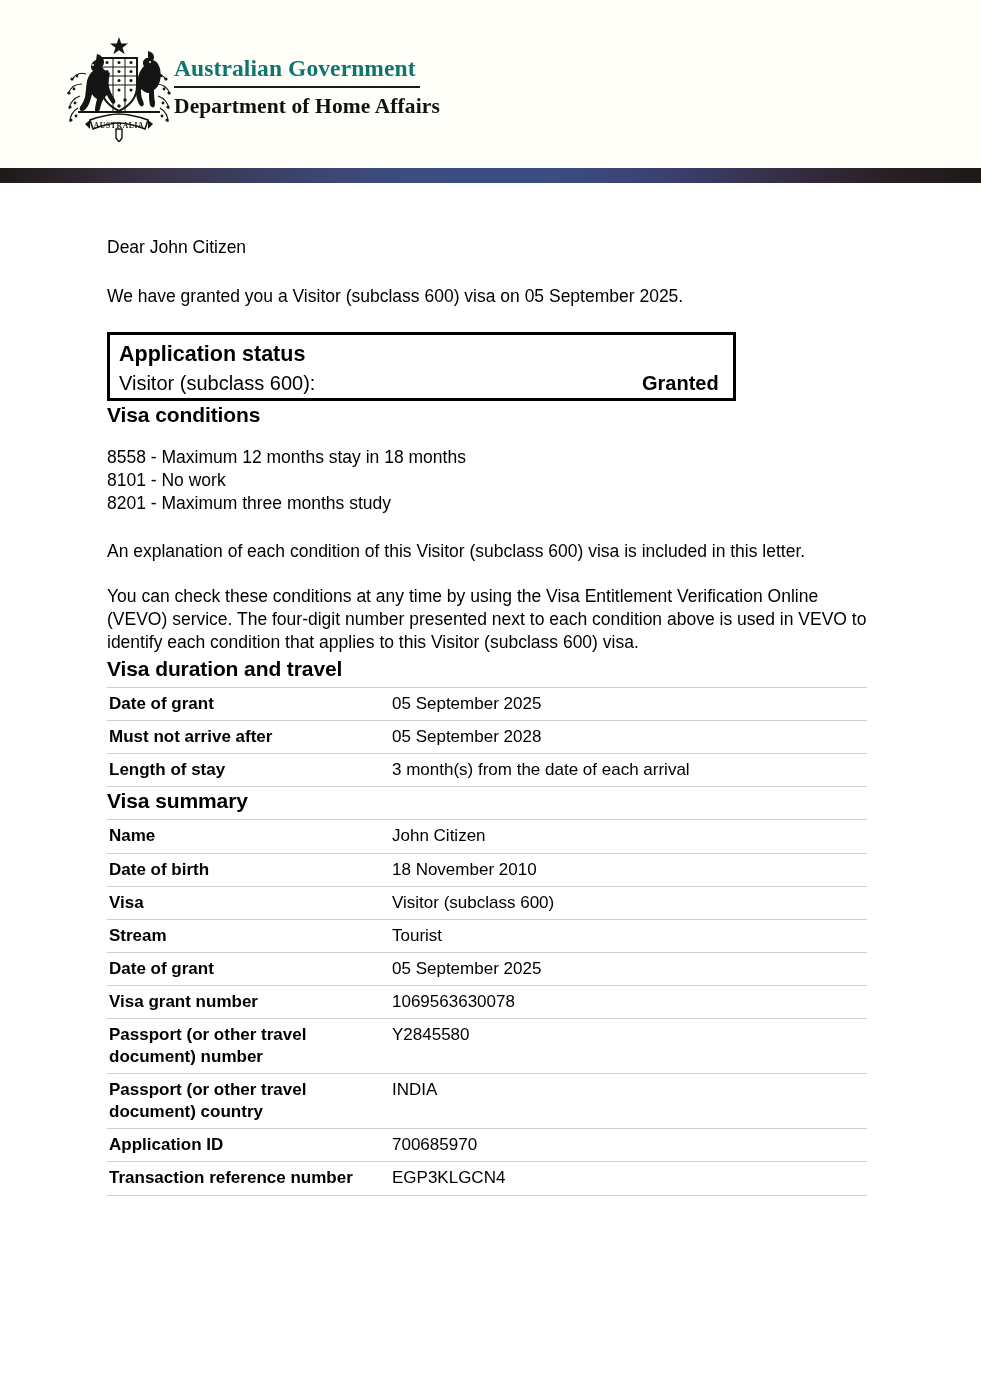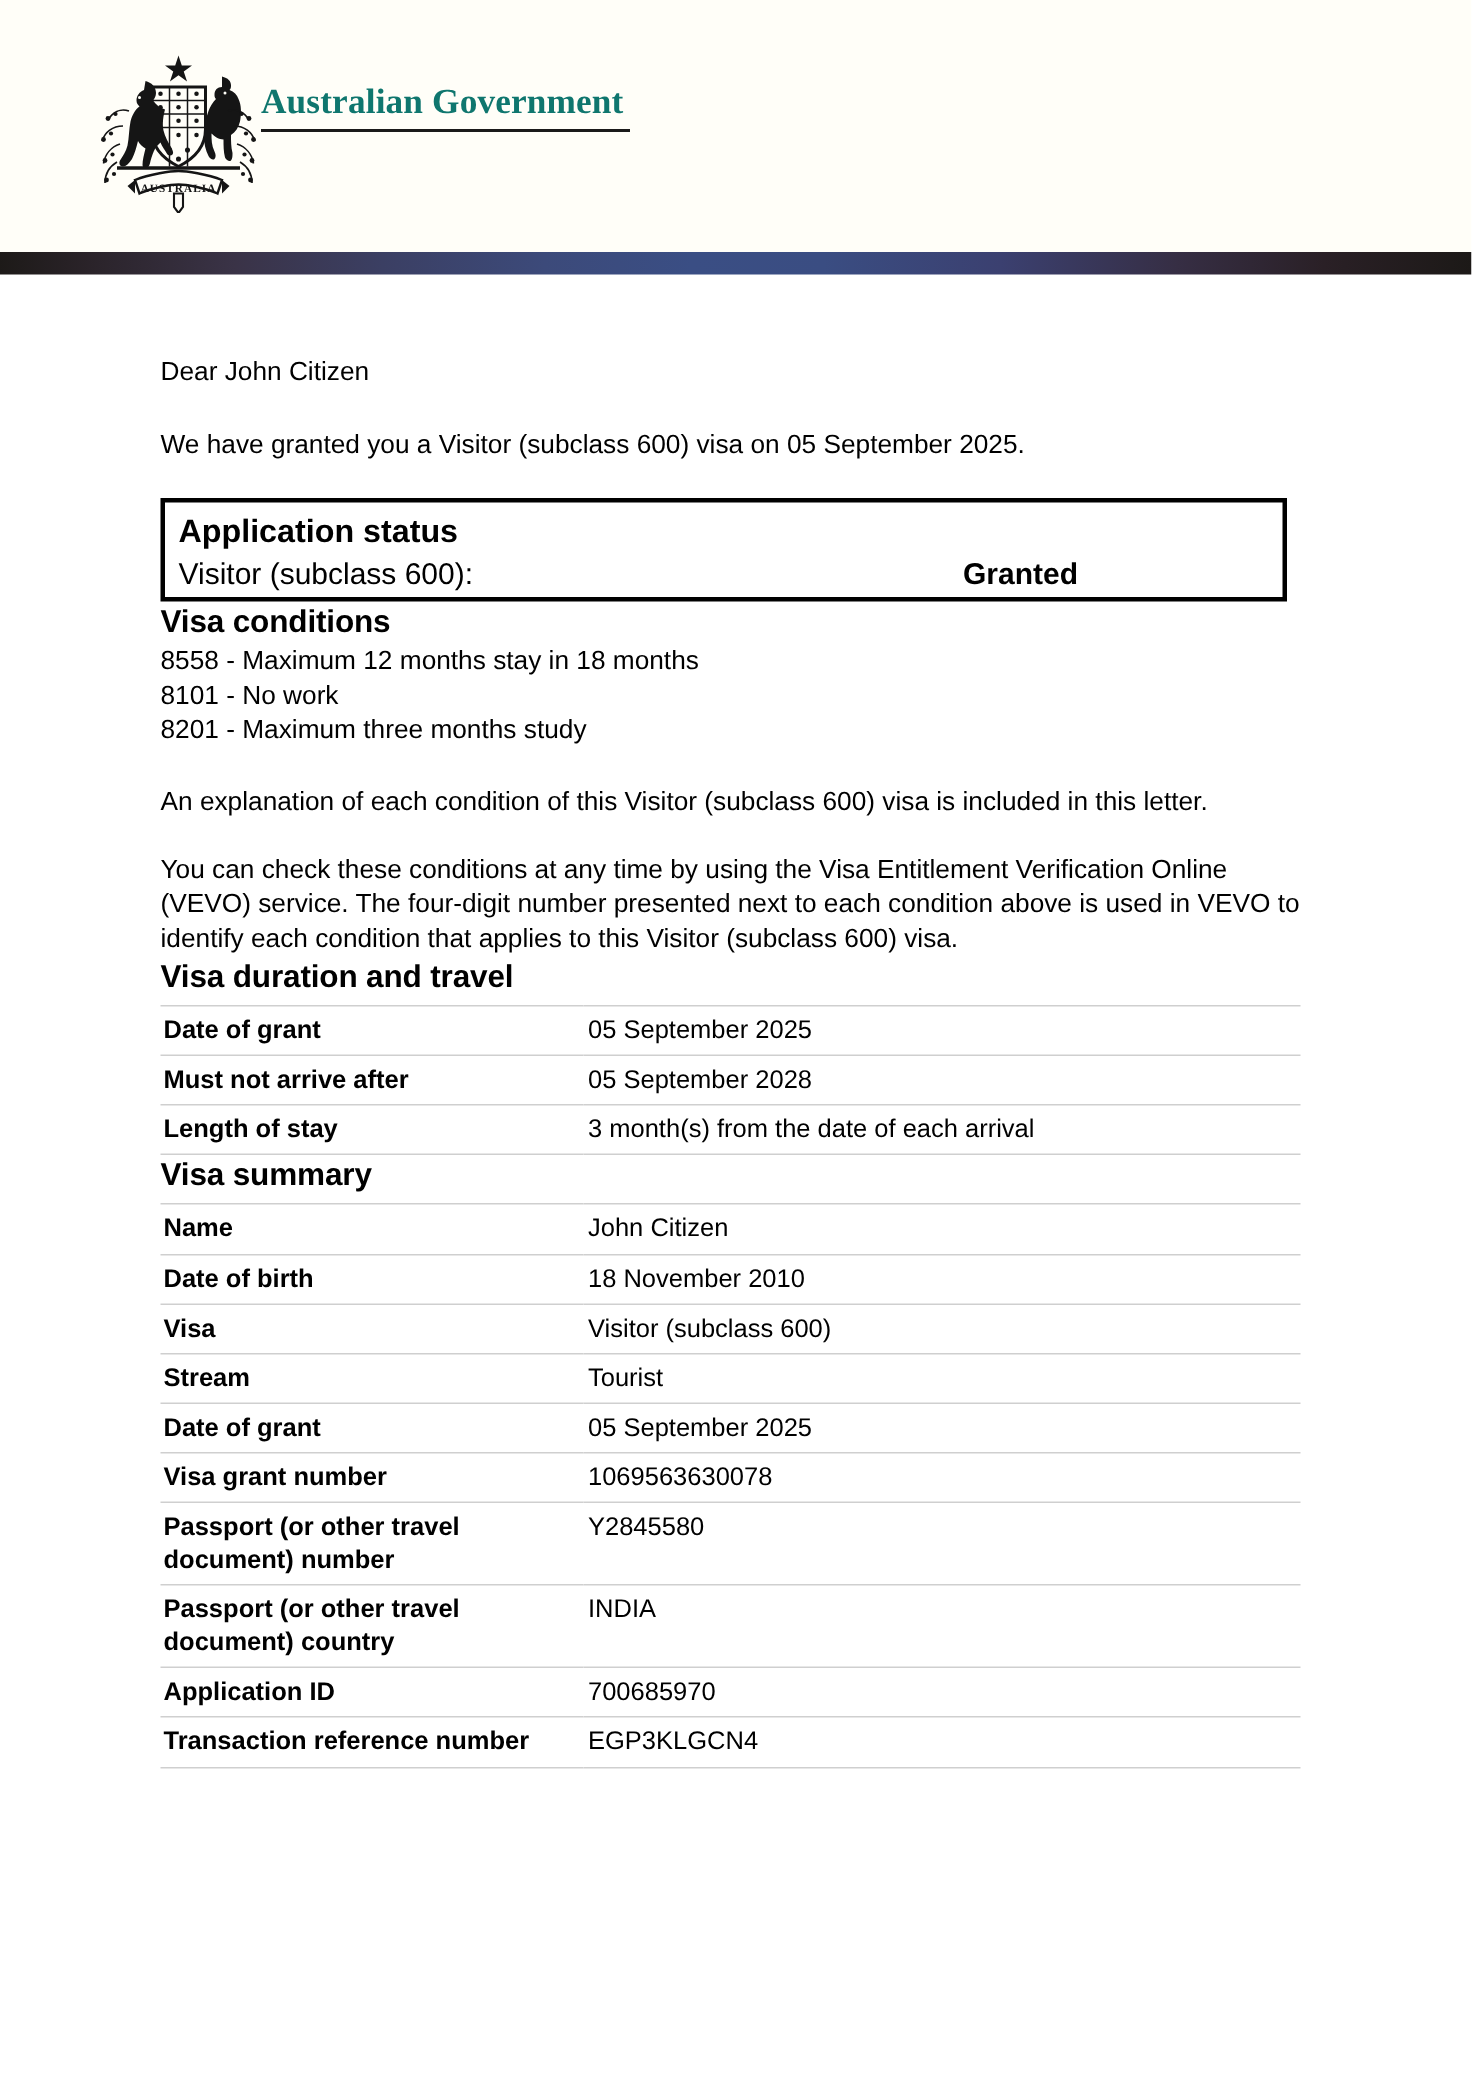--- a/index.html
+++ b/index.html
@@ -98,21 +98,21 @@
     line-height: 1.32;
     color: #000000;
     margin: 0;
   }
   .gap-22 { height: 22px; }
   .gap-26 { height: 26px; }
 
   
   .status-box {
     border: 3px solid #000000;
-    width: 751px;
+    width: 629px;
     height: 69px;
     box-sizing: border-box;
     padding: 6px 9px 0 9px;
     margin-top: 24px;
   }
   .status-title {
     font-size: 21.5px;
     font-weight: bold;
     line-height: 1.25;
     margin: 0;
@@ -142,21 +142,21 @@
     line-height: 1.3;
     letter-spacing: -0.1px;
   }
   .conditions-heading { margin-top: 33px; }
 
   .condition-line {
     font-size: 17.5px;
     line-height: 1.29;
     margin: 0;
   }
-  .conditions-list { margin-top: 1px; }
+  .conditions-list { margin-top: 18px; }
 
   
   .duration-heading { margin-top: 38px; }
   .summary-heading { margin-top: 34px; }
 
   table.kv {
     border-collapse: collapse;
     width: 760px;
     margin-top: 5px;
     table-layout: fixed;
@@ -261,20 +261,21 @@
         <path d="M92 86 l5 4 l-5 5 z"></path>
 
         <path d="M60 95 h6 v9 l-3 4 l-3 -4 z" fill="none" stroke="#151515" stroke-width="1.4"></path>
       </g>
     </svg>
   </div>
 
   <div class="wordmark">
     <div class="gov-line">Australian Government</div>
     <div class="rule"></div>
+    <div class="dept-line">Department of Home Affairs</div>
   </div>
 </div>
 
 <div class="gradient-band"></div>
 
 <div class="sheet">
   <div class="content">
 
     <p class="para">Dear John Citizen</p>
     <div class="gap-26"></div>

